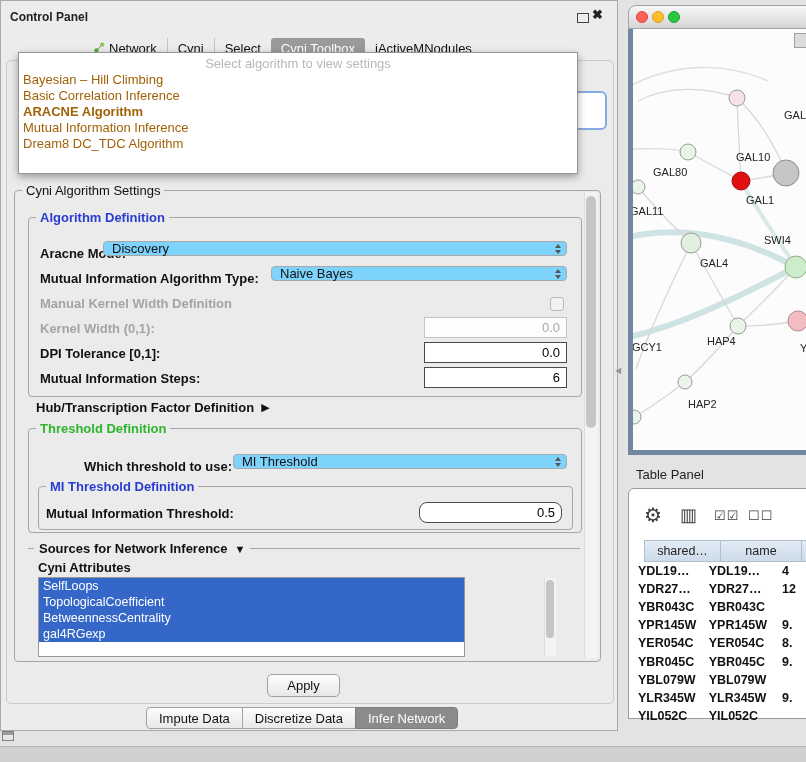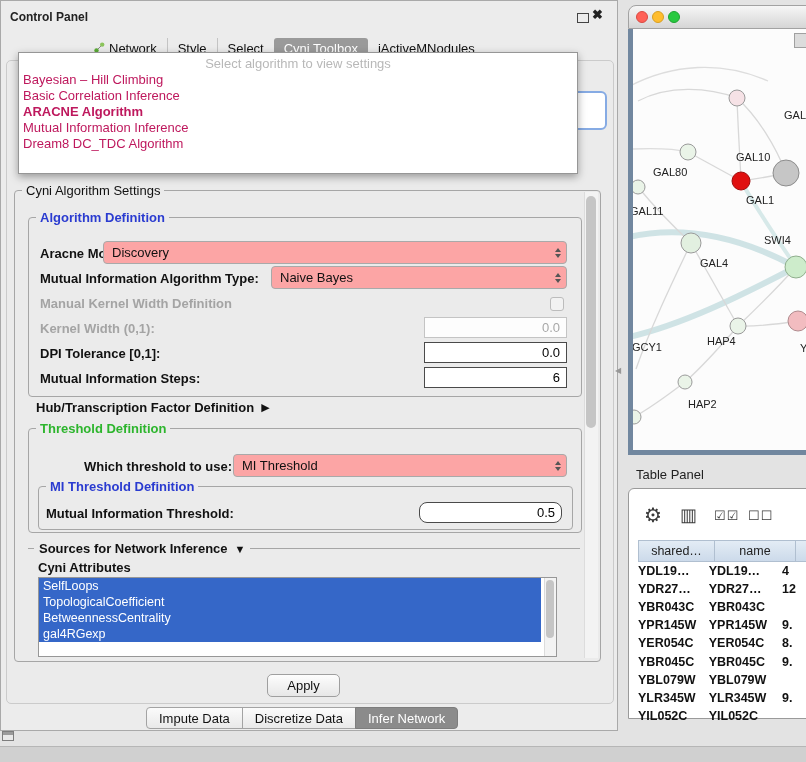--- a/index.html
+++ b/index.html
@@ -17,50 +17,50 @@
   .tab-bar{left:84px;top:37px;display:flex;align-items:center;height:22px;}
   .tab{display:flex;align-items:center;gap:4px;padding:3px 10px;font-size:13px;color:#111;white-space:nowrap;}
   .tab + .tab{border-left:1px solid #c4c4c4;}
   .tab.active{background:#9a9a9a;color:#fff;border-radius:3px;border-left:none;}
   .tab.active + .tab{border-left:none;}
 
   
   .popup{left:18px;top:52px;width:560px;height:122px;background:#fff;border:1px solid #969696;
          box-shadow:0 3px 8px rgba(0,0,0,.35);z-index:20;padding-top:2px;box-sizing:border-box;}
   .pop-placeholder{text-align:center;color:#b8b8b8;font-size:13px;height:17px;line-height:17px;}
-  .pop-item{padding-left:4px;height:16px;line-height:16px;font-size:13px;color:#be185d;}
+  .pop-item{padding-left:4px;height:16px;line-height:16px;font-size:13px;color:#a16207;}
   .pop-item.sel{font-weight:bold;}
   .combo-fragment{left:561px;top:91px;width:42px;height:35px;border:2px solid #86abe4;border-radius:6px;background:#fff;z-index:5;}
 
   
   .grp{border:1px solid #a6a6a6;border-radius:4px;}
   .grp-title{background:#ebebeb;padding:0 4px;font-size:13px;white-space:nowrap;z-index:3;}
   .grp-title.blue{color:#2a3bd0;font-weight:bold;}
   .grp-title.green{color:#2db52d;font-weight:bold;}
 
   .lbl{font-size:13px;font-weight:bold;color:#111;white-space:nowrap;}
   .lbl.dis{color:#a4a4a4;}
 
-  .combo{background:#fca5a5;border:1px solid #a9a9a9;border-radius:4px;display:flex;align-items:center;
-         padding:0 22px 0 8px;font-size:13px;box-sizing:border-box;height:23px;}
+  .combo{background:#7dd3fc;border:1px solid #a9a9a9;border-radius:4px;display:flex;align-items:center;
+         padding:0 22px 0 8px;font-size:13px;box-sizing:border-box;height:15px;}
   .arrs{position:absolute;right:5px;top:50%;transform:translateY(-50%);display:flex;flex-direction:column;align-items:center;gap:2px;}
   .arrs .up{width:0;height:0;border-left:3.5px solid transparent;border-right:3.5px solid transparent;border-bottom:4.5px solid #555;}
   .arrs .dn{width:0;height:0;border-left:3.5px solid transparent;border-right:3.5px solid transparent;border-top:4.5px solid #555;}
 
   input.field{position:absolute;background:#fff;border:1px solid #4a4a4a;font-size:13px;text-align:right;
          padding:0 6px;box-sizing:border-box;height:21px;font-family:"Liberation Sans",sans-serif;color:#000;}
   input.field.dis{border:1px solid #c4c4c4;color:#a8a8a8;background:#fdfdfd;}
   .checkbox{width:14px;height:14px;border:1px solid #bcbcbc;border-radius:3px;background:#f2f2f2;box-sizing:border-box;}
 
   .tri{font-size:11px;color:#111;}
 
   .sb-track{background:#f3f3f3;border-left:1px solid #dcdcdc;box-sizing:border-box;}
   .sb-thumb{background:#c5c5c5;border-radius:5px;}
 
-  .attr-list{left:38px;top:577px;width:519px;height:80px;background:#fff;border:1px solid #979797;box-sizing:border-box;overflow:hidden;}
+  .attr-list{left:38px;top:577px;width:427px;height:80px;background:#fff;border:1px solid #979797;box-sizing:border-box;overflow:hidden;}
   .attr-item{height:16px;line-height:16px;font-size:12.5px;padding-left:4px;background:#3567c8;color:#fff;width:502px;box-sizing:border-box;}
 
   .apply-btn{left:267px;top:674px;width:71px;height:21px;border:1px solid #9f9f9f;border-radius:5px;
              background:linear-gradient(#fdfdfd,#e7e7e7);display:flex;align-items:center;justify-content:center;font-size:13px;}
 
   .btab-bar{left:146px;top:707px;display:flex;height:22px;}
   .btab{padding:3px 12px;font-size:13px;border:1px solid #a3a3a3;background:linear-gradient(#fbfbfb,#e9e9e9);
         margin-left:-1px;display:flex;align-items:center;white-space:nowrap;}
   .btab:first-child{border-radius:4px 0 0 4px;margin-left:0;}
   .btab:last-child{border-radius:0 4px 4px 0;}
@@ -86,21 +86,21 @@
   .table-win{left:628px;top:488px;width:185px;height:231px;background:#fff;border:1px solid #9a9a9a;
              border-radius:6px 0 0 0;box-sizing:border-box;overflow:hidden;}
   .tb-ico{color:#3a3a3a;}
   .gear-ico{left:644px;top:503px;font-size:20px;}
   .cols-ico{left:680px;top:504px;font-size:18px;}
   .chk-ico{left:714px;top:508px;font-size:13px;letter-spacing:1px;}
   .box-ico{left:748px;top:508px;font-size:13px;letter-spacing:1px;}
   .thead{left:630px;top:540px;display:flex;height:22px;z-index:2;}
   .hcell{background:linear-gradient(#e3ecf5,#ccdaea);border:1px solid #b0bfd0;margin-left:-1px;box-sizing:border-box;
          display:flex;align-items:center;justify-content:center;font-size:12.5px;color:#222;height:22px;}
-  .h1{width:77px;margin-left:8px;}
+  .h1{width:77px;margin-left:14px;}
   .h2{width:82px;}
   .h3{width:32px;}
   .tbody{left:630px;top:562px;width:176px;font-weight:bold;}
   .trow{display:flex;height:18.1px;align-items:center;}
   .tcell{font-size:12.5px;color:#111;white-space:nowrap;overflow:hidden;}
   .c1{width:77px;padding-left:8px;box-sizing:border-box;}
   .c2{width:82px;padding-left:7px;box-sizing:border-box;}
   .c3{width:30px;padding-left:4px;box-sizing:border-box;}
 
   
@@ -122,21 +122,21 @@
   <div class="abs tab-bar">
       <div class="tab">
         <span><svg width="11" height="11" viewBox="0 0 11 11">
             <line x1="3" y1="8" x2="8" y2="3" stroke="#888" stroke-width="1"></line>
             <circle cx="2.5" cy="8.5" r="2.2" fill="#5aab35"></circle>
             <circle cx="8.2" cy="2.6" r="2.2" fill="#8cc45c"></circle>
           </svg></span>
         <span>Network</span>
       </div>
       <div class="tab">
-        <span>Style</span>
+        <span>Cyni</span>
       </div>
       <div class="tab">
         <span>Select</span>
       </div>
       <div class="tab active">
         <span>Cyni Toolbox</span>
       </div>
       <div class="tab">
         <span>jActiveMNodules</span>
       </div>

